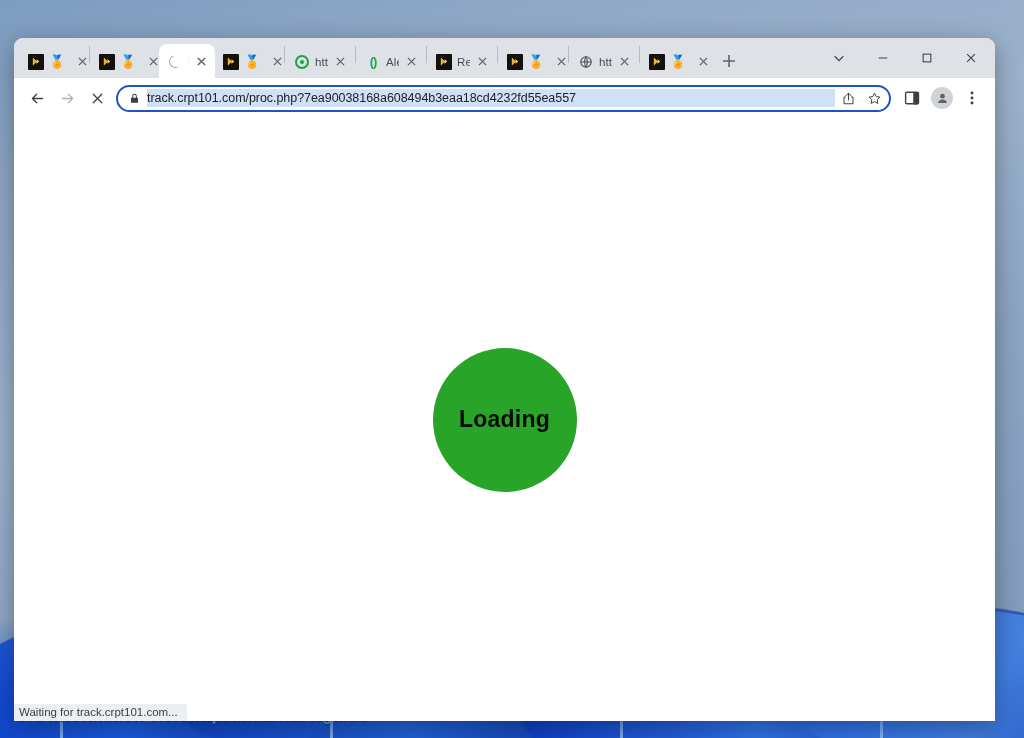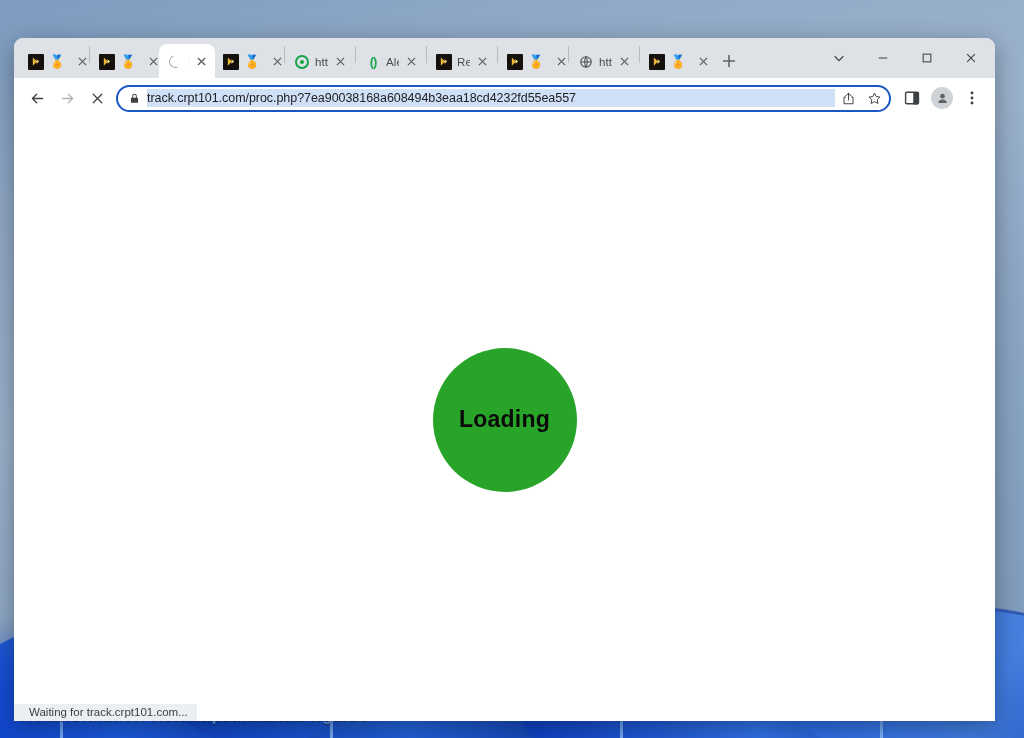--- a/index.html
+++ b/index.html
@@ -157,21 +157,21 @@
     background: #28a428;
     display: flex; align-items: center; justify-content: center; text-align: right;
   }
   #loading-badge span {
     font-size: 23px; font-weight: 700; color: #0a0a0a; letter-spacing: .2px;
   }
 
   #statusbar {
     position: absolute; left: 0; bottom: 0;
     background: #eceff1; color: #3c4043;
-    font-size: 11.5px; padding: 2px 9px 3px 15px;
+    font-size: 11.5px; padding: 2px 9px 3px 5px;
     border-top-right-radius: 2px; white-space: nowrap;
     max-width: 340px; overflow: hidden;
   }
 </style>
 </head>
 <body>
 
 <div id="desktop">
 
   <div class="wall-bottom"></div>

